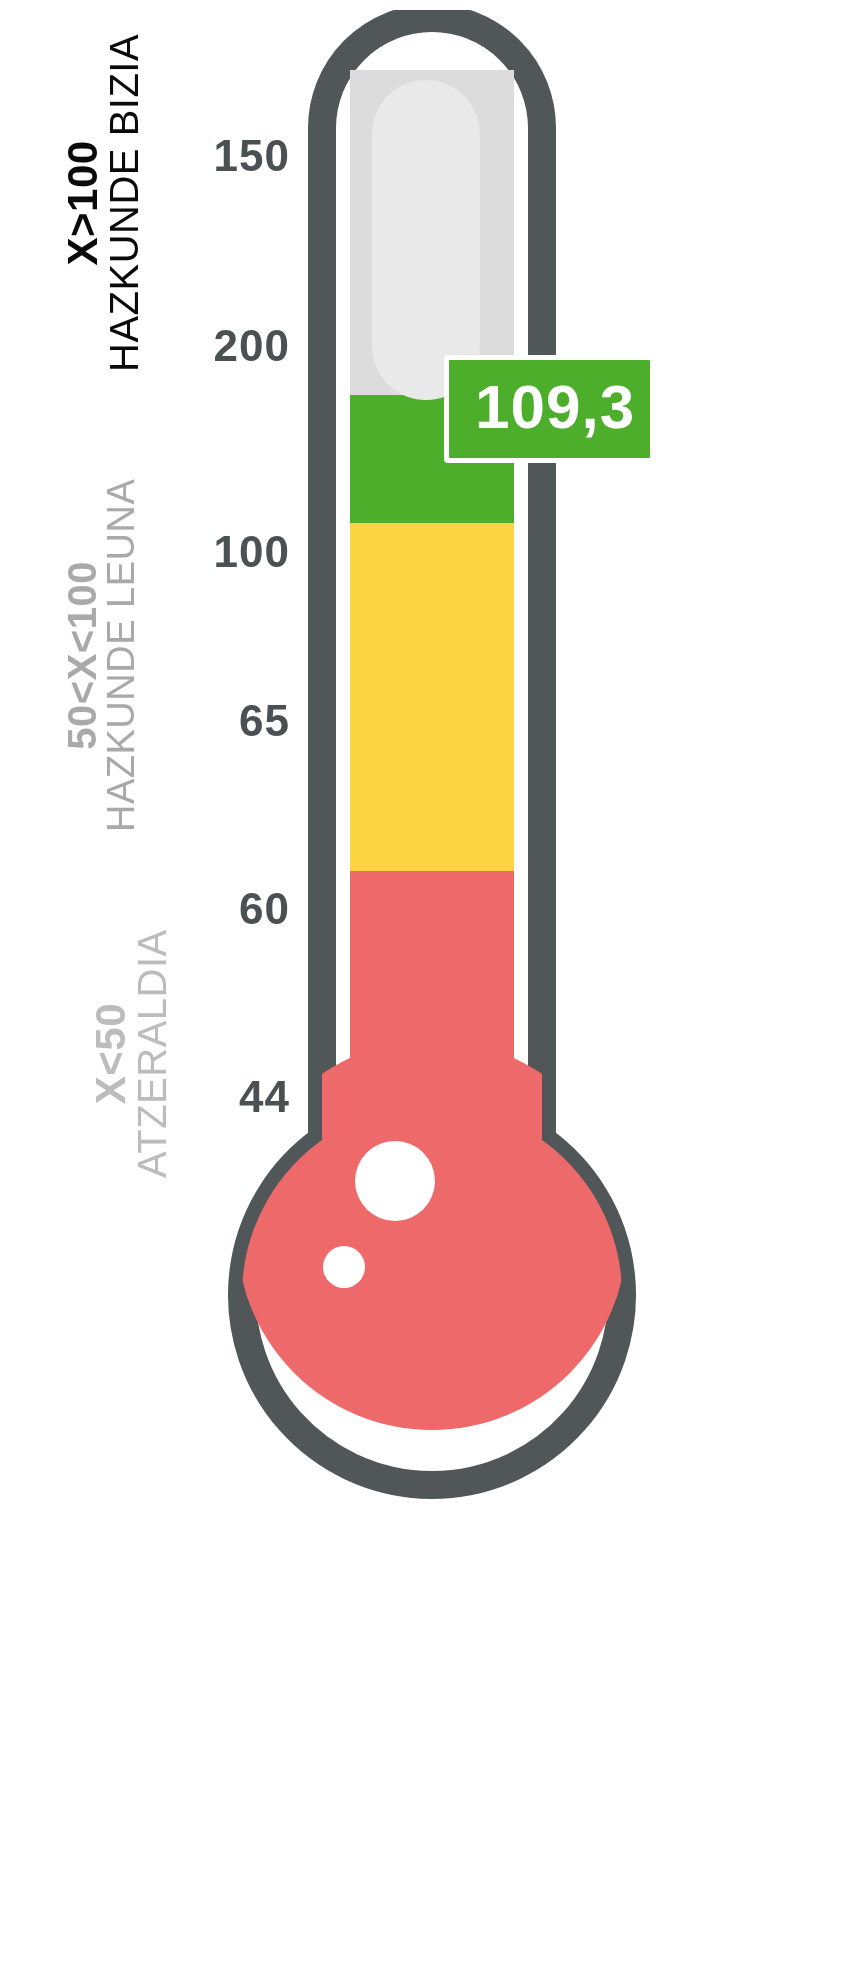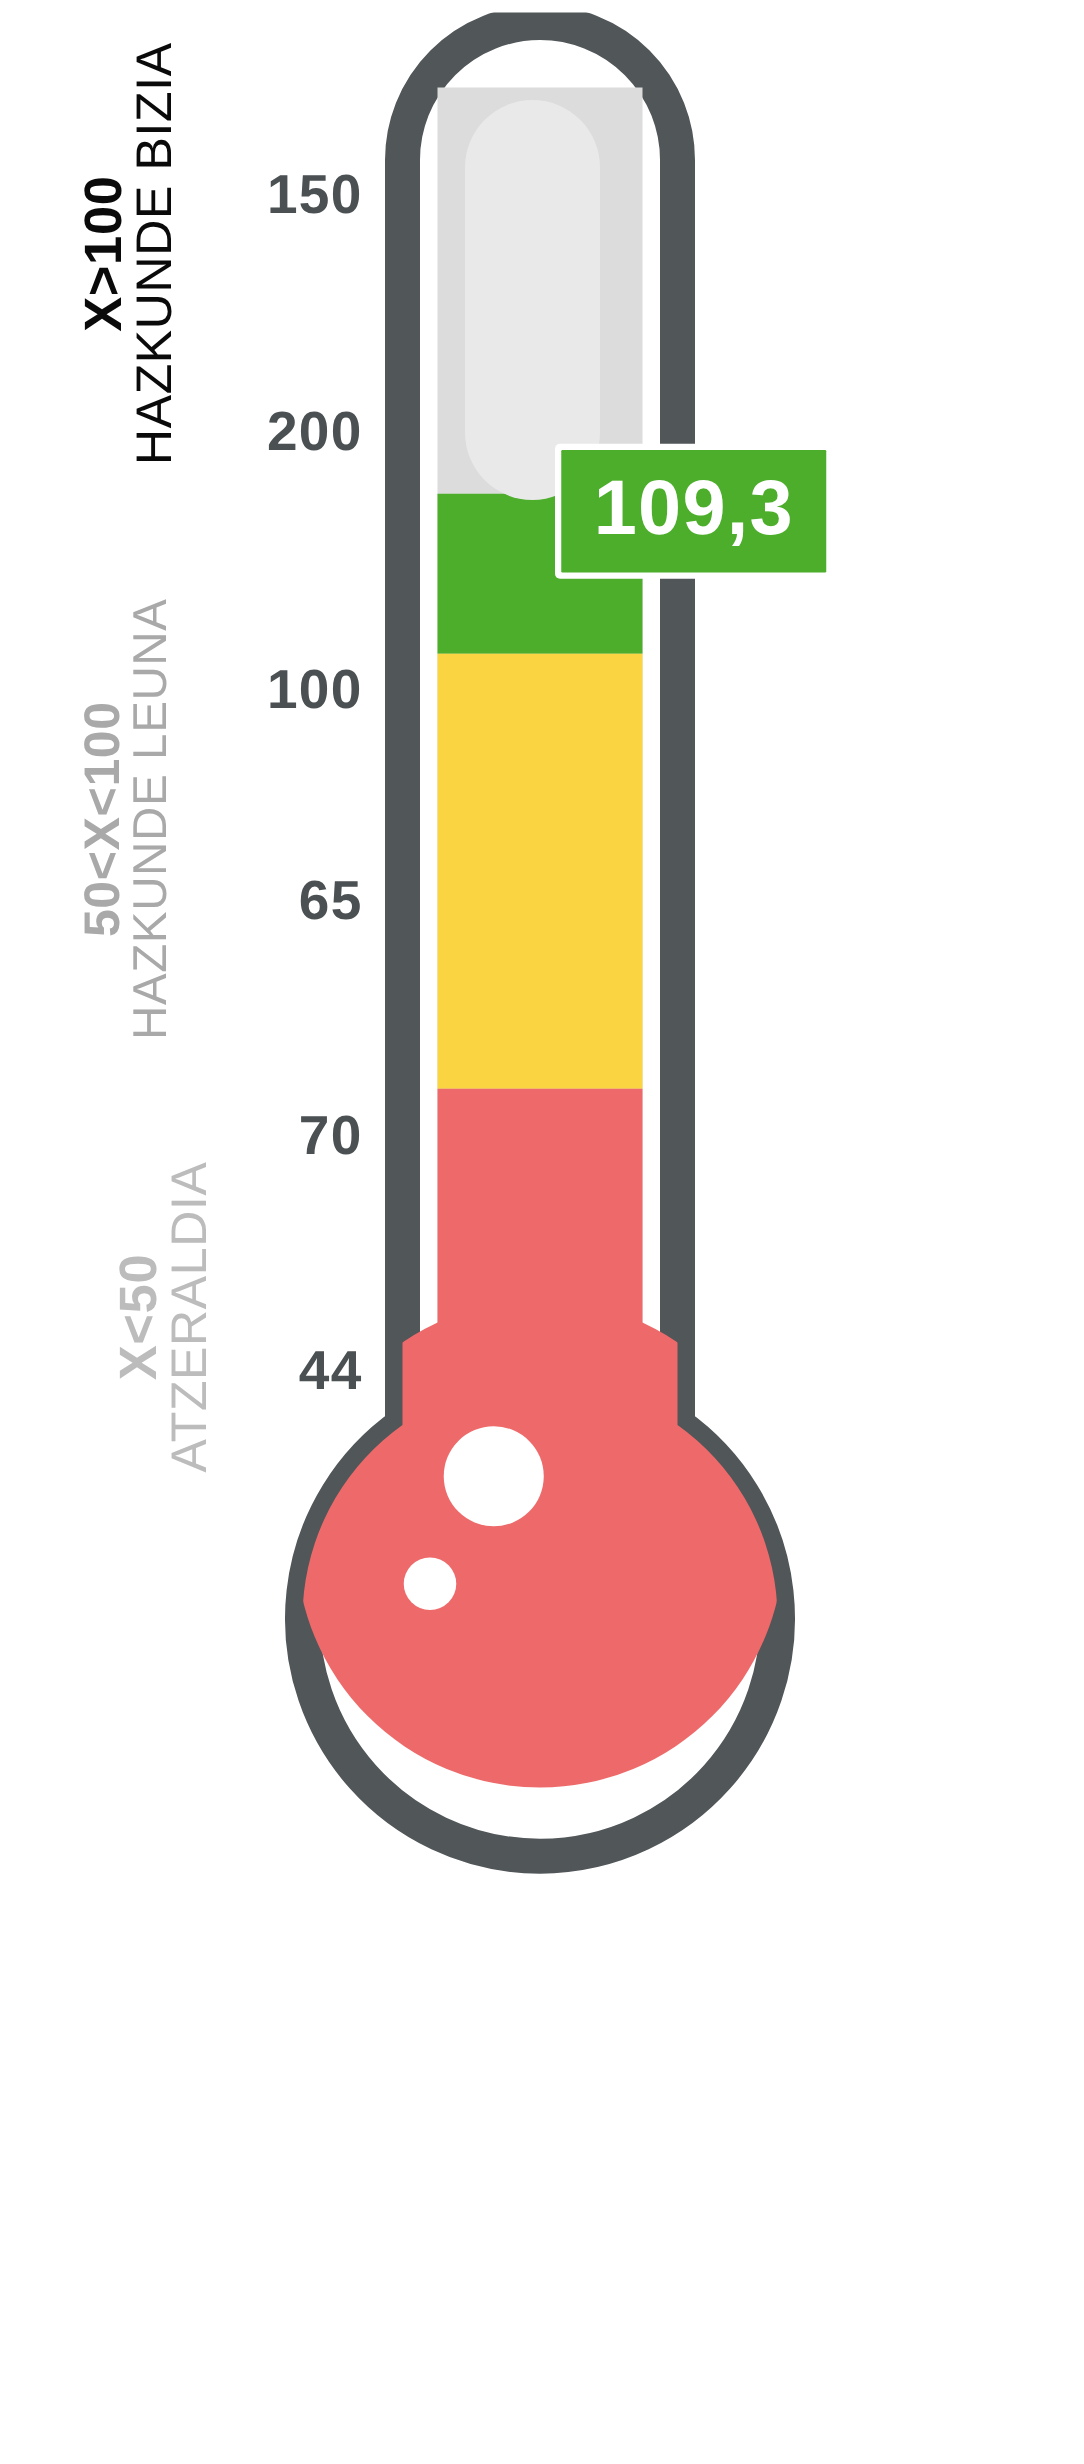--- a/index.html
+++ b/index.html
@@ -73,21 +73,21 @@
     padding:5px;
     background:#ffffff;
     border-radius:4px;
   }
   #badge .inner{
     background:#4cae2b;
     color:#ffffff;
     font-size:62px;
     font-weight:bold;
     letter-spacing:1px;
-    padding:16px 26px 20px 26px;
+    padding:16px 15px 20px 26px;
     line-height:1;
     border-radius:1px;
     white-space:nowrap;
     text-align:right;
   }
 </style>
 </head>
 <body>
 
 <div id="stage">
@@ -105,21 +105,21 @@
   <div class="side-label" id="label-bot">
     <span class="l1">X&lt;50</span>
     <span class="l2">ATZERALDIA</span>
   </div>
 
   <div id="ticks">
     <div class="tick" style="top:105px">150</div>
     <div class="tick" style="top:295px">200</div>
     <div class="tick" style="top:501px">100</div>
     <div class="tick" style="top:670px">65</div>
-    <div class="tick" style="top:858px">70</div>
+    <div class="tick" style="top:858px">60</div>
     <div class="tick" style="top:1046px">44</div>
   </div>
 
   <div id="thermo">
     <svg width="420" height="1560" viewBox="0 0 420 1560" xmlns="http://www.w3.org/2000/svg">
 
       <defs>
 
         <clipPath id="innerClip">
           <path d="

